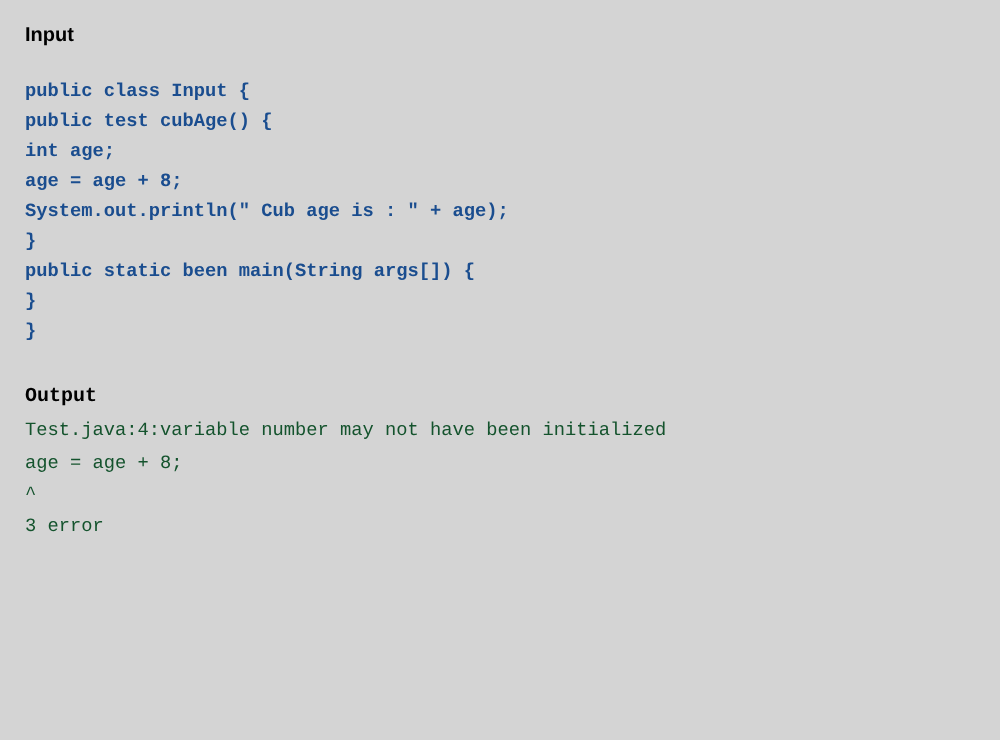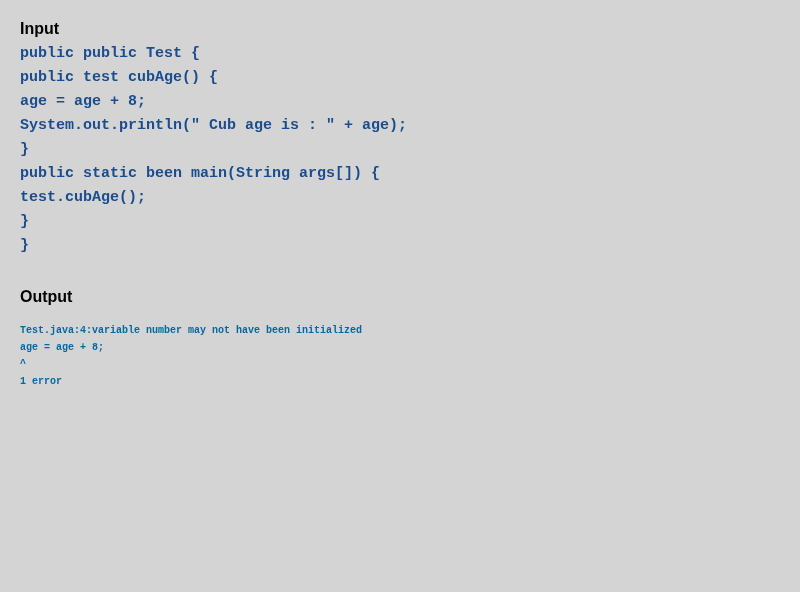--- a/index.html
+++ b/index.html
@@ -14,71 +14,71 @@
       width: 800px;
       min-height: 592px;
       padding: 20px;
     }
 
     .section-label {
       font-family: Arial, sans-serif;
       font-weight: bold;
       font-size: 16px;
       color: #000000;
-      margin-bottom: 4px;
+      margin-bottom: 24px;
     }
 
     .code-block {
       font-family: 'Courier New', Courier, monospace;
       font-size: 15px;
       font-weight: bold;
       color: #1a4d8f;
       line-height: 1.6;
       margin-bottom: 30px;
     }
 
     .output-block {
       font-family: 'Courier New', Courier, monospace;
-      font-size: 10px;
-      font-weight: bold;
-      color: #0369a1;
+      font-size: 15px;
+      font-weight: normal;
+      color: #14532d;
       line-height: 1.7;
     }
 
     .output-section-label {
-      font-family: Liberation Sans, sans-serif;
+      font-family: Liberation Mono, monospace;
       font-weight: bold;
       font-size: 16px;
       color: #000000;
-      margin-bottom: 16px;
+      margin-bottom: 6px;
     }
   </style>
 </head>
 <body>
 
 <div>
   <div class="section-label">Input</div>
 
   <div class="code-block">
-    <div>public public Test {</div>
+    <div>public class Input {</div>
     <div>    public test cubAge() {</div>
+    <div>        int age;</div>
     <div>        age = age + 8;</div>
     <div>        System.out.println(" Cub age is : " + age);</div>
     <div>    }</div>
     <div></div>
     <div>    public static been main(String args[]) {</div>
-    <div>        test.cubAge();</div>
     <div>    }</div>
     <div>}</div>
   </div>
 </div>
 
 <div>
   <div class="output-section-label">Output</div>
 
   <div class="output-block">
     <div>Test.java:4:variable number may not have been initialized</div>
     <div>age = age + 8;</div>
     <div>            ^</div>
     <div></div>
-    <div>1 error</div>
+    <div>3 error</div>
   </div>
 </div>
 
 </body></html>

